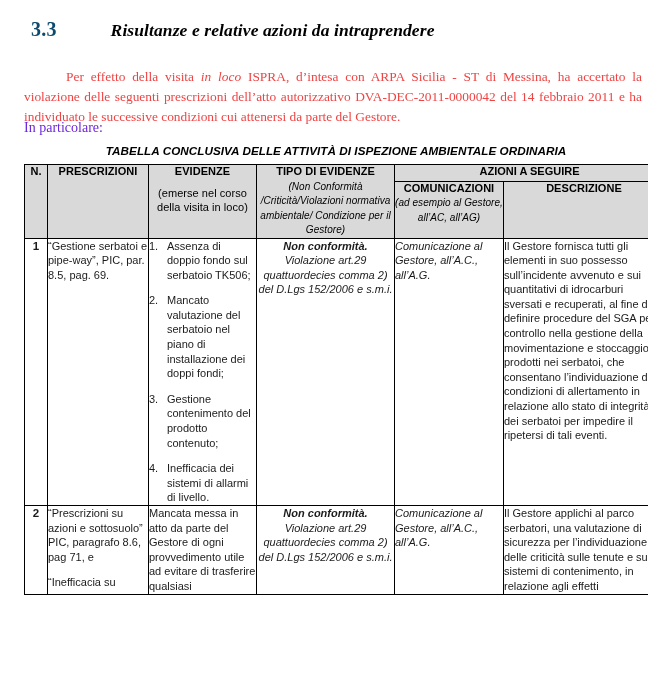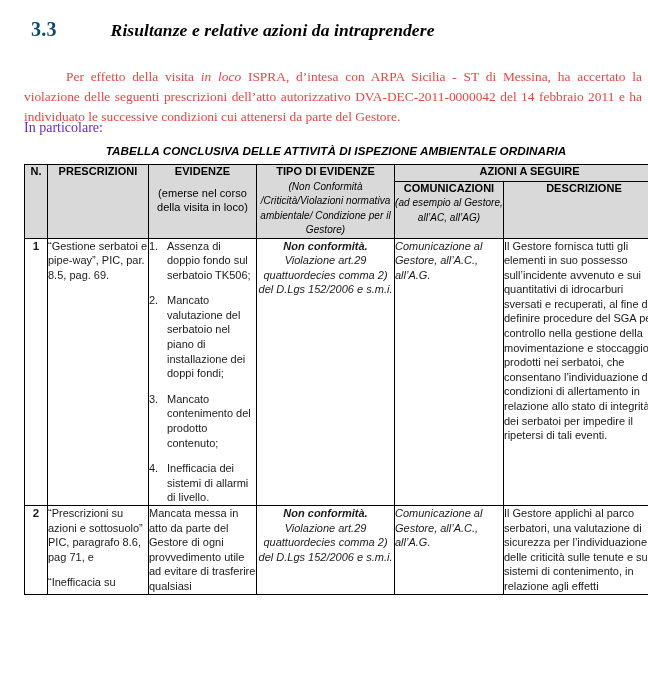--- a/index.html
+++ b/index.html
@@ -265,21 +265,21 @@
               <li>
                 <span class="marker">1.</span>
                 <span class="txt">Assenza di doppio fondo sul serbatoio TK506;</span>
               </li>
               <li>
                 <span class="marker">2.</span>
                 <span class="txt">Mancato valutazione del serbatoio nel piano di installazione dei doppi fondi;</span>
               </li>
               <li>
                 <span class="marker">3.</span>
-                <span class="txt">Mancato contenimento del prodotto contenuto;</span>
+                <span class="txt">Gestione contenimento del prodotto contenuto;</span>
               </li>
               <li>
                 <span class="marker">4.</span>
                 <span class="txt">Inefficacia dei sistemi di allarmi di livello.</span>
               </li>
             </ol>
           </td>
           <td class="cell cell-tipo">
             <span class="nc">Non conformità.</span><span>Violazione art.29 quattuordecies comma 2) del D.Lgs 152/2006 e s.m.i.</span>
           </td>

